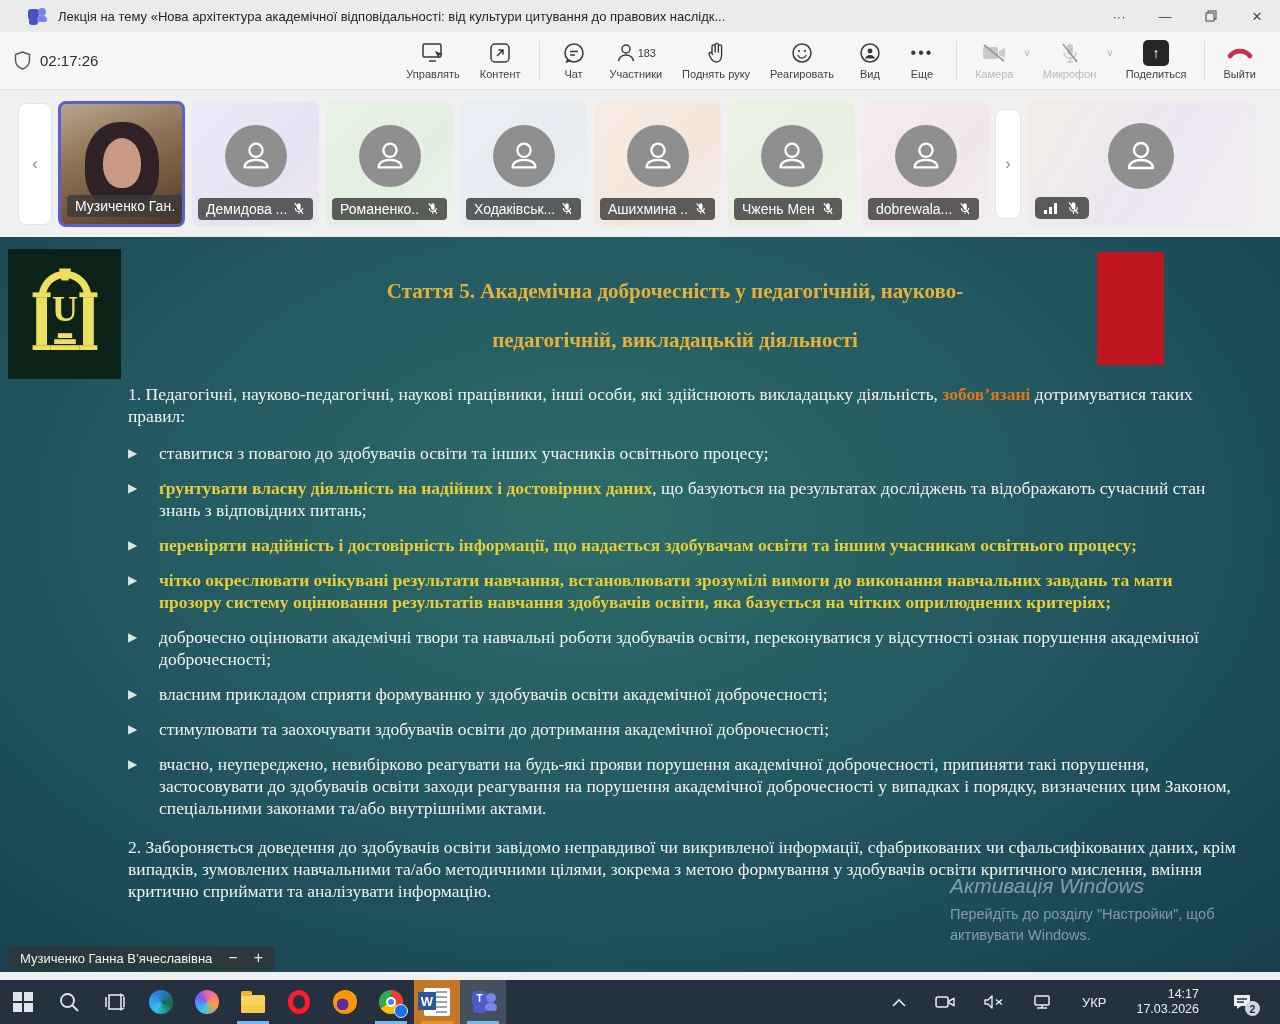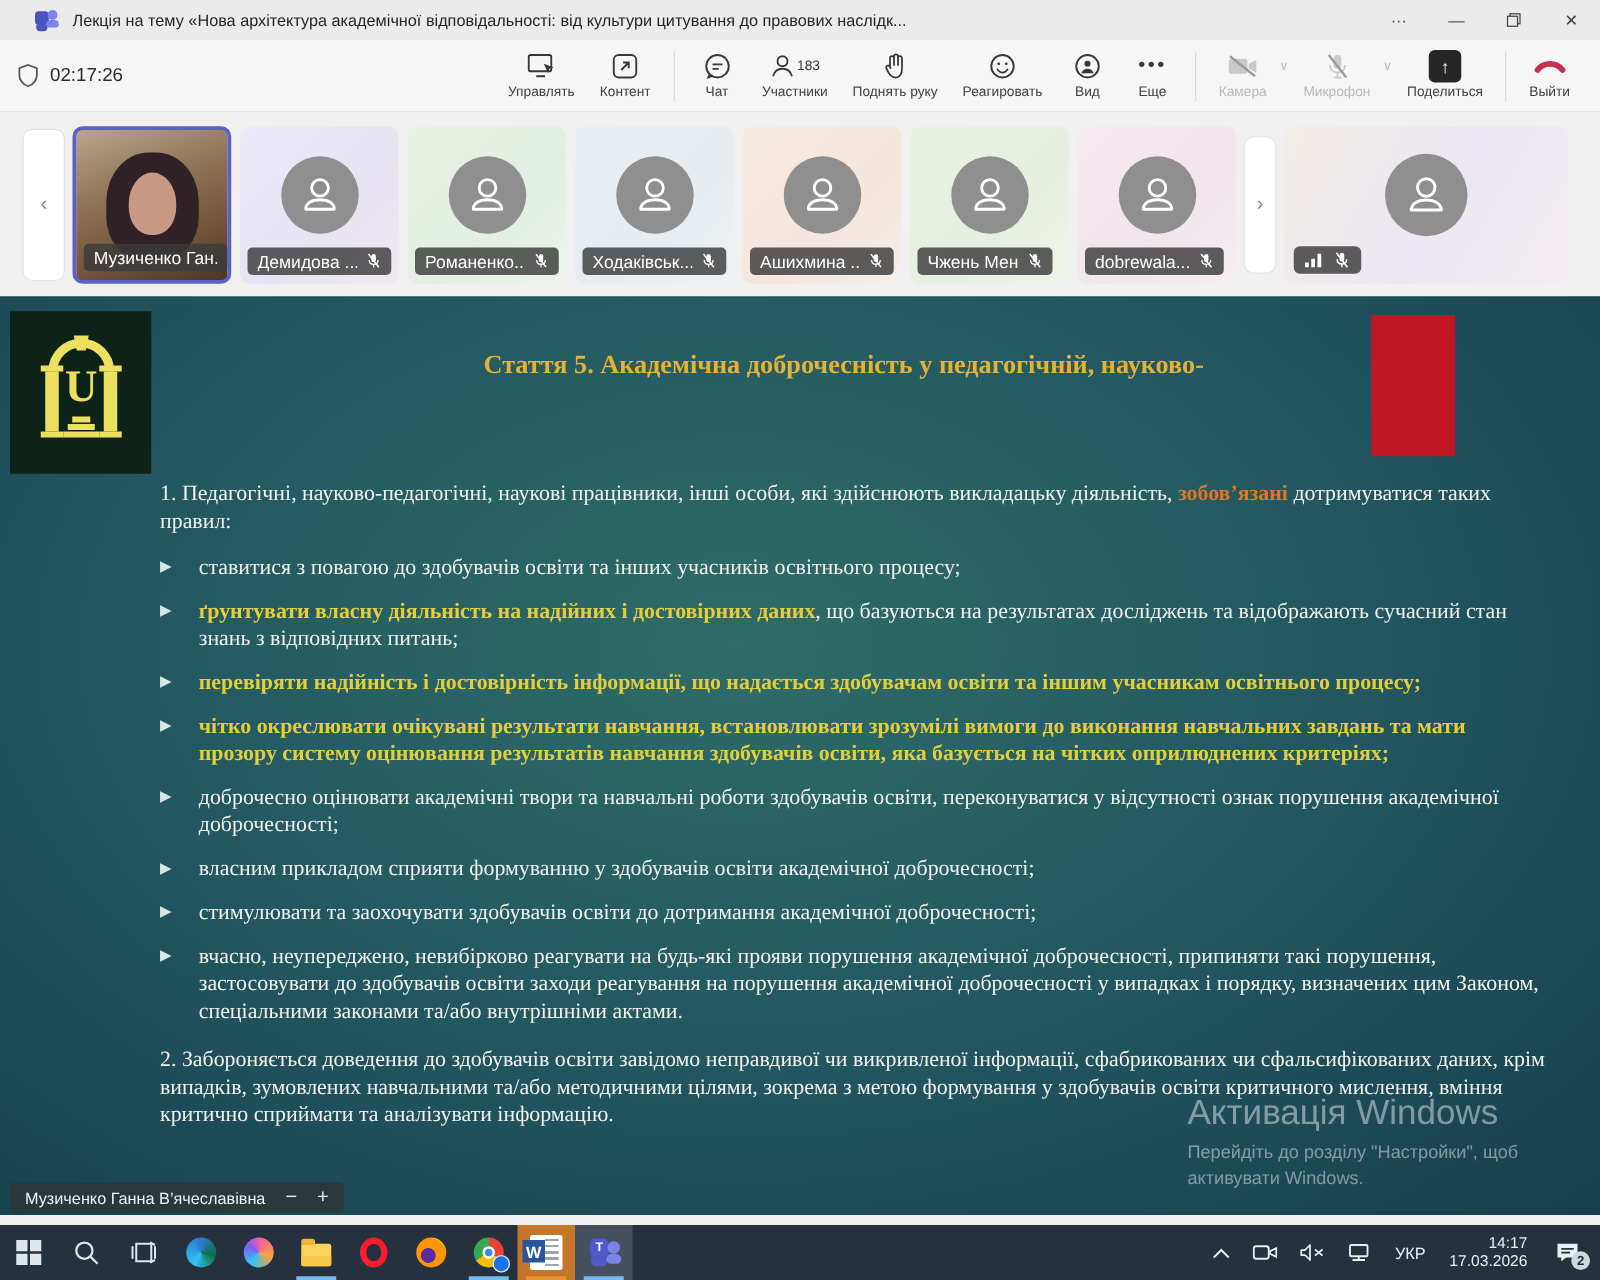--- a/index.html
+++ b/index.html
@@ -62,37 +62,37 @@
   .slide-title { position:absolute; left:130px; right:60px; top:30px; text-align:center; color:#e5b138; font-weight:bold; font-size:21px; line-height:49px; z-index:2; }
   .slide-body { position:absolute; left:128px; right:44px; top:146px; font-size:17.5px; line-height:22px; color:#f3f3ee; }
   .seg-white { color:#f3f3ee; }
   .seg-yellow { color:#e4ce3b; font-weight:bold; }
   .seg-orange { color:#e0761f; font-weight:bold; }
   .bullets { list-style:none; margin-top:15px; }
   .bullets li { display:flex; gap:20px; margin-bottom:13px; }
   .bullets .bmark { flex:0 0 11px; color:#d9e6e4; font-size:12px; line-height:22px; }
   .para2 { margin-top:17px; }
   .watermark { position:absolute; left:950px; top:637px; color:rgba(255,255,255,.45); font-family:"Liberation Sans", sans-serif; z-index:3; }
-  .watermark .wm-title { font-size:28px; }
+  .watermark .wm-title { font-size:21px;font-style:italic; }
   .watermark .wm-line { font-size:14.5px; line-height:21px; margin-top:6px; }
   .watermark .wm-line + .wm-line { margin-top:0; }
   .presenter-pill { position:absolute; left:8px; bottom:2px; height:24px; background:rgba(47,53,53,.78); border-radius:3px; display:flex; align-items:center; gap:16px; padding:0 12px; font-family:"Liberation Sans", sans-serif; z-index:4; }
   .presenter-pill .prname { color:#f2f2f2; font-size:13px; }
   .zoombtn { color:#e8e8e8; font-size:16px; line-height:1; cursor:default; }
 
   .understrip { flex:0 0 8px; background:#f0f0f0; }
 
   
   .taskbar { flex:0 0 44px; height:44px; background:#26313f; display:flex; align-items:stretch; color:#e8eef2; }
   .tk-slot { position:relative; width:46px; display:flex; align-items:center; justify-content:center; }
   .tk-slot.word-slot { background:#c4772b; }
   .tk-slot.teams-slot { background:#45505e; }
   .runline { position:absolute; bottom:0; left:7px; right:7px; height:3px; background:#76b9ed; }
   .runline.orange { background:#e8932f; }
-  .tray { margin-left:auto; display:flex; align-items:center; gap:4px; padding-right:6px; }
+  .tray { margin-left:auto; display:flex; align-items:center; gap:15px; padding-right:18px; }
   .tray-item { display:flex; align-items:center; justify-content:center; padding:0 7px; height:44px; font-size:13px; }
   .clock { text-align:right; font-size:12.5px; line-height:15px; padding:0 8px; }
   .notif { position:relative; padding:0 10px; }
   .notif .badge { position:absolute; right:2px; bottom:8px; width:15px; height:15px; border-radius:50%; background:#cfd6dd; color:#1d2732; font-size:10.5px; font-weight:bold; display:flex; align-items:center; justify-content:center; }
 
   
   .win-logo { display:grid; grid-template-columns:9px 9px; grid-template-rows:9px 9px; gap:2px; }
   .win-logo span { background:#dfe5ea; }
   .folder { position:relative; width:24px; height:18px; background:#fbd35f; border-radius:2px; margin-top:4px; }
   .folder::before { content:""; position:absolute; top:-4px; left:0; width:11px; height:5px; background:#f2b33c; border-radius:2px 2px 0 0; }
@@ -426,20 +426,21 @@
             <rect x="42" y="66" width="15" height="4"></rect>
           <rect x="24" y="56" width="12" height="4"></rect>
             <rect x="21" y="61" width="18" height="4"></rect>
             <rect x="18" y="66" width="24" height="4"></rect>
         </g>
         <text x="30" y="46" text-anchor="middle" font-family="Liberation Serif, serif" font-size="30" font-weight="bold" fill="#ece05e">U</text>
       </svg>
     </div>
     <div class="slide-title">
       <div>Стаття 5. Академічна доброчесність у педагогічній, науково-</div>
+      <div>педагогічній, викладацькій діяльності</div>
     </div>
     <div class="slide-body">
       <p class="para1"><span class="seg-white">1. Педагогічні, науково-педагогічні, наукові працівники, інші особи, які здійснюють викладацьку діяльність, </span><span class="seg-orange">зобов’язані</span><span class="seg-white"> дотримуватися таких правил:</span></p>
       <ul class="bullets">
   <li>
     <span class="bmark">▶</span>
     <span class="bullet-text"><span class="seg-white">ставитися з повагою до здобувачів освіти та інших учасників освітнього процесу;</span></span>
   </li>
 
   <li>

